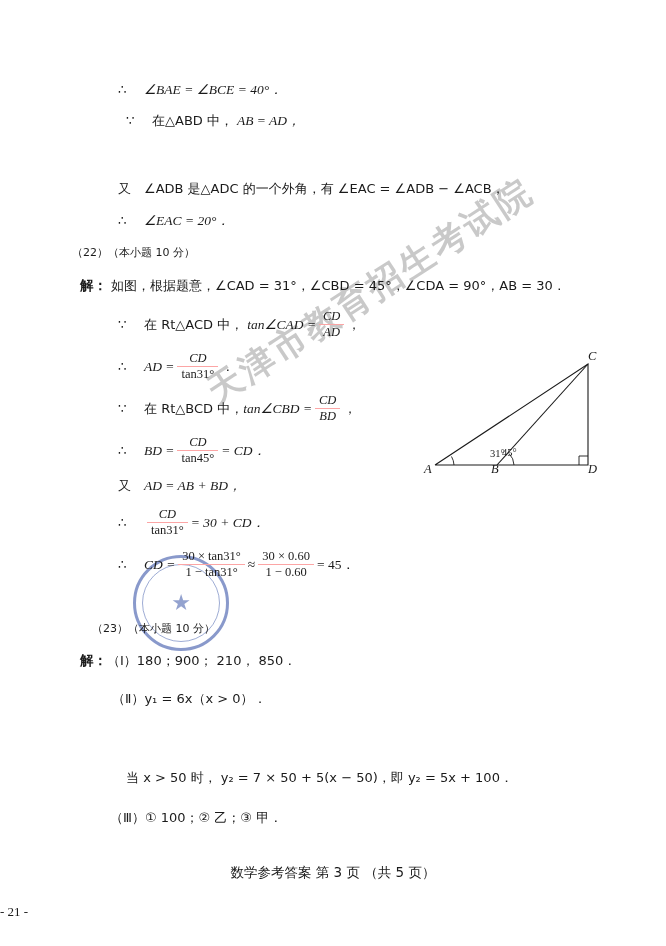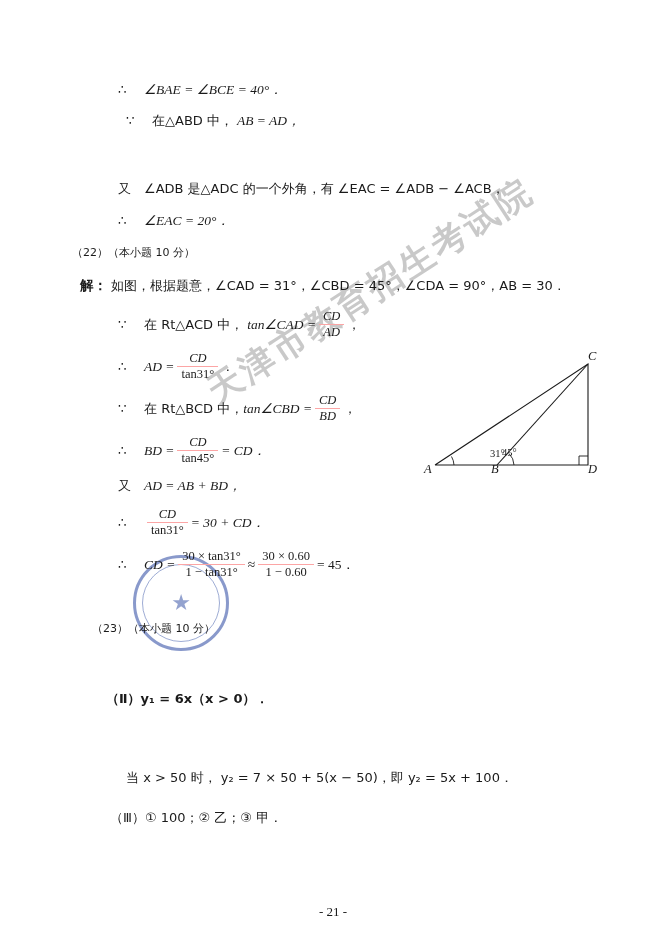--- a/index.html
+++ b/index.html
@@ -147,21 +147,20 @@
     right: 0;
     text-align: center;
     font-family: "DejaVu Sans", sans-serif;
     font-size: 13.5px;
     color: #1a1a1a;
   }
   .pagenum {
     position: absolute;
     left: 0;
     right: 0;
-    text-align: center;
     font-family: "Liberation Serif", serif;
     font-size: 13px;
   }
 </style>
 </head>
 <body>
 
 <div class="page">
 
   <div class="watermark">
@@ -237,29 +236,33 @@
     <div class="fig-label" style="left:4px; top:110px;">A</div>
     <div class="fig-label" style="left:71px; top:110px;">B</div>
     <div class="fig-label" style="left:168px; top:-3px;">C</div>
     <div class="fig-label" style="left:168px; top:110px;">D</div>
     <div class="fig-ang" style="left:22px; top:96px;margin-left:48px;">31°</div>
     <div class="fig-ang" style="left:82px; top:95px;">45°</div>
   </div>
 
   <div class="qhead" style="left:72px; top:621px;margin-left:20px;">（23）（本小题 10 分）</div>
 
-
-  <div class="line" style="left:106px; top:691px;font-weight:bold;">
+  <div class="line" style="left:80px; top:652px;">
+    <span class="solv">解：</span><span class="cn">（Ⅰ）180；900； 210， 850．</span>
+  </div>
+
+  <div class="line" style="left:112px; top:691px;">
     <span class="cn">（Ⅱ）y₁ = 6x（x &gt; 0）．</span>
   </div>
 
 
   <div class="line" style="left:126px; top:770px;">
     <span class="cn">当 x &gt; 50 时， y₂ = 7 × 50 + 5(x − 50)，即 y₂ = 5x + 100．</span>
   </div>
 
   <div class="line" style="left:110px; top:810px;">
     <span class="cn">（Ⅲ）① 100；② 乙；③ 甲．</span>
   </div>
 
+  <div class="footer" style="top:864px;">数学参考答案   第 3 页   （共 5 页）</div>
   <div class="pagenum" style="top:904px;">- 21 -</div>
 
 </div>
 
 </body></html>

